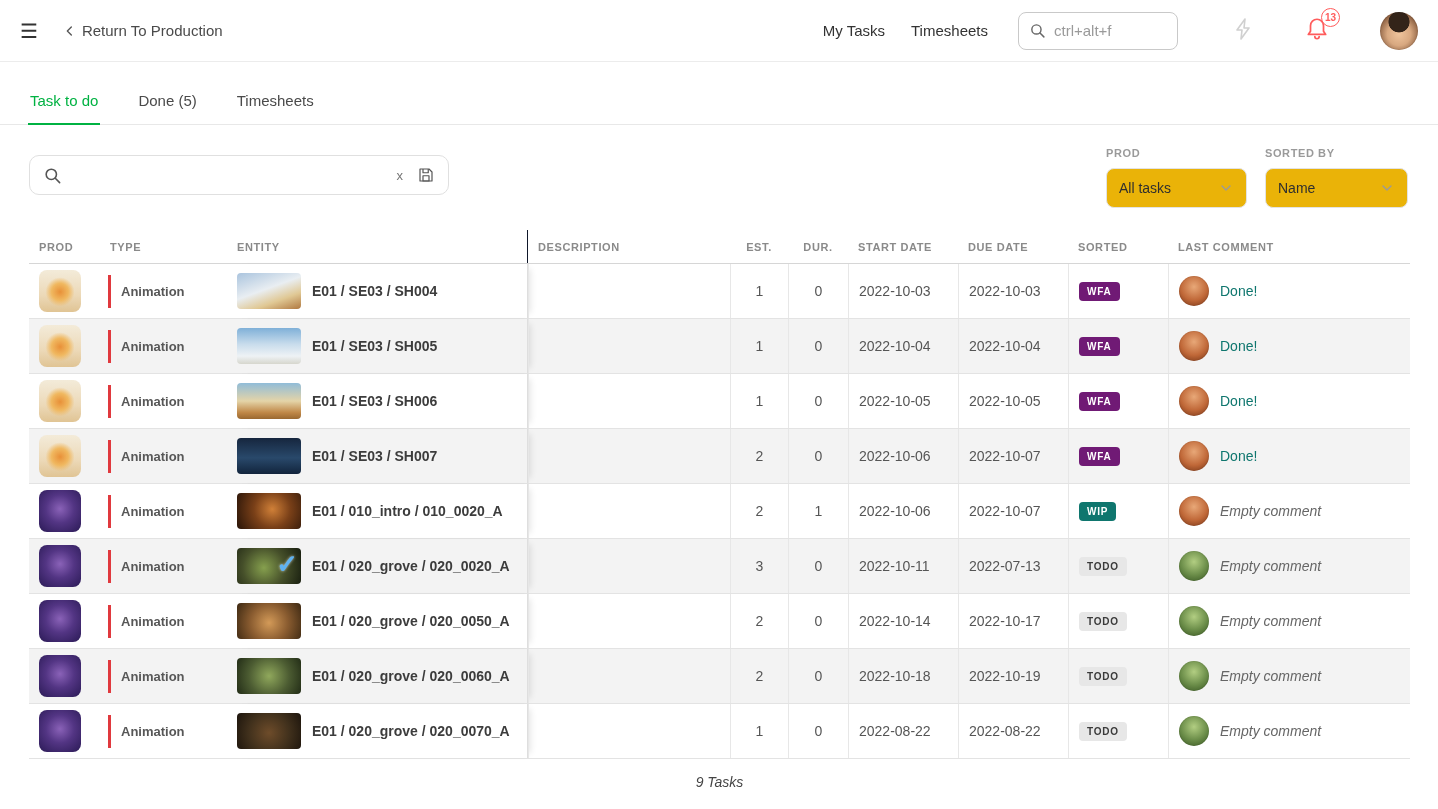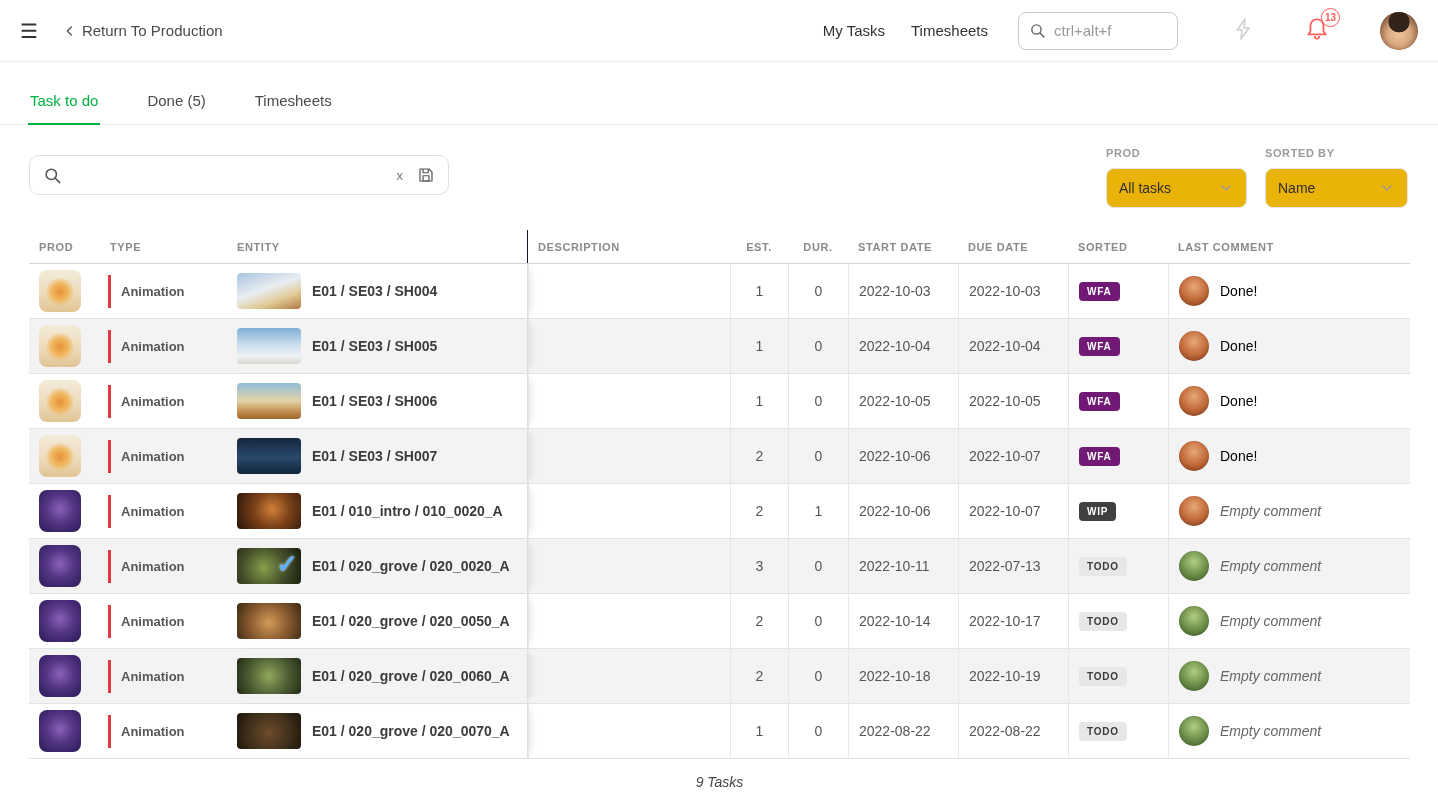--- a/index.html
+++ b/index.html
@@ -24,21 +24,21 @@
   .bell-wrap svg { width:26px; height:26px; }
   .bell-badge { position:absolute; top:-8px; right:-10px; min-width:19px; height:19px; border-radius:50%; background:#fff; border:1px solid #ff5c5c; color:#ff5c5c; font-size:10px; font-weight:bold; display:flex; align-items:center; justify-content:center; padding:0 2px; }
   .user-avatar { width:38px; height:38px; border-radius:50%; margin-left:24px; cursor:pointer; flex:none;
     background:
       radial-gradient(circle at 50% 26%, #332419 0%, #332419 30%, rgba(0,0,0,0) 32%),
       radial-gradient(circle at 50% 58%, #efc49c 0%, #d8a880 40%, #8a5e40 72%, #3f2a1d 100%);
     box-shadow: inset 0 0 0 1px rgba(0,0,0,.08);
   }
 
   
-  .tabs { display:flex; gap:45px; padding:0 28px; margin-top:16px; border-bottom:1px solid #e8e8e8; }
+  .tabs { display:flex; gap:36px; padding:0 28px; margin-top:16px; border-bottom:1px solid #e8e8e8; }
   .tab { font-size:15px; color:#4a4a4a; padding:14px 2px; cursor:pointer; }
   .tab.active { color:#00b242; border-bottom:2px solid #00b242; margin-bottom:-1px; }
 
   
   .filters { display:flex; justify-content:space-between; align-items:flex-start; padding:22px 30px 20px 29px; }
   .task-search { width:420px; height:40px; border:1px solid #e0e0e0; border-radius:10px; display:flex; align-items:center; padding:0 13px; gap:10px; margin-top:8px; background:#fff; }
   .task-search svg.mag { width:19px; height:19px; color:#555; flex:none; }
   .task-search input { border:none; outline:none; flex:1; font-size:15px; color:#444; font-family:"Liberation Sans",sans-serif; }
   .clear-btn { color:#777; font-size:13px; cursor:pointer; padding:0 4px; }
   .save-btn { cursor:pointer; display:flex; }
@@ -71,27 +71,27 @@
   .type-tag { border-left:3px solid #e0393e; padding:9px 0 9px 10px; font-size:13px; font-weight:bold; color:#575757; }
   .cell-entity { gap:11px; padding-left:7px; border-right:1px solid #dedede; box-shadow:7px 0 7px -5px rgba(0,0,0,0.12); }
   .entity-thumb { width:64px; height:36px; border-radius:4px; flex:none; position:relative; }
   .entity-check { position:absolute; right:3px; top:-2px; font-size:26px; font-weight:bold; color:#5fb2f0; text-shadow:0 0 3px rgba(255,255,255,.7); line-height:36px; }
   .entity-name { font-size:14px; font-weight:bold; color:#3c3c3c; white-space:nowrap; }
   .cell-num { justify-content:center; font-size:14px; color:#555; }
   .cell-date { padding-left:10px; font-size:14px; color:#555; }
   .cell-status { padding-left:10px; }
   .badge { display:inline-block; padding:4px 8px; border-radius:4px; font-size:10px; font-weight:bold; letter-spacing:0.8px; }
   .status-wfa { background:#701a75; color:#fff; }
-  .status-wip { background:#404040; color:#fff; }
+  .status-wip { background:#0f766e; color:#fff; }
   .status-todo { background:#e7e7e7; color:#3a3a3a; }
   .cell-comment { padding-left:10px; gap:11px; }
   .comment-avatar { width:30px; height:30px; border-radius:50%; flex:none; box-shadow:inset 0 0 0 1px rgba(0,0,0,.06); }
   .avatar-red { background: radial-gradient(circle at 50% 36%, #e8a878 0%, #c06838 55%, #6e3014 100%); }
   .avatar-green { background: radial-gradient(circle at 50% 36%, #b2ce82 0%, #6a8c48 55%, #33511f 100%); }
-  .comment-text { font-size:14px; color:#000000; }
+  .comment-text { font-size:14px; color:#0f766e; }
   .comment-text.empty-comment { font-style:italic; color:#666; }
 
   
   .th-sh004 { background:linear-gradient(160deg,#aac4de 0%,#e9eef2 45%,#e0c894 72%,#b07840 100%); }
   .th-sh005 { background:linear-gradient(180deg,#7fb0d8 0%,#c8dcec 45%,#eef2f5 78%,#d6d6cd 100%); }
   .th-sh006 { background:linear-gradient(180deg,#90bcd8 0%,#e4d4a8 50%,#c08848 82%,#9a6830 100%); }
   .th-sh007 { background:linear-gradient(180deg,#16263e 0%,#29496b 55%,#12243c 100%); }
   .th-010-0020 { background:radial-gradient(circle at 55% 45%, #d08038 0%, #7a4018 45%, #281408 100%); }
   .th-020-0020 { background:radial-gradient(circle at 42% 55%, #86a04e 0%, #46502a 50%, #161c0e 100%); }
   .th-020-0050 { background:radial-gradient(circle at 50% 55%, #d39a58 0%, #8a5c30 50%, #3c2812 100%); }

